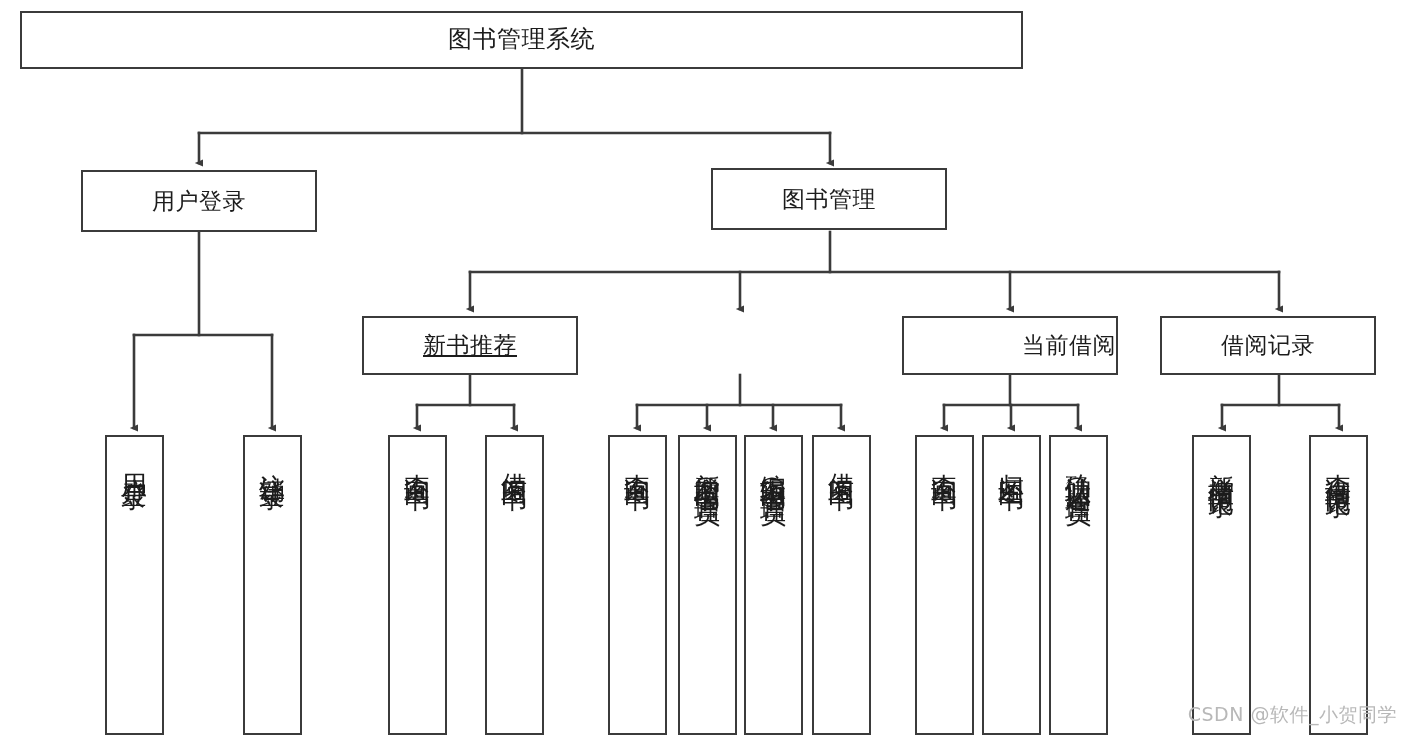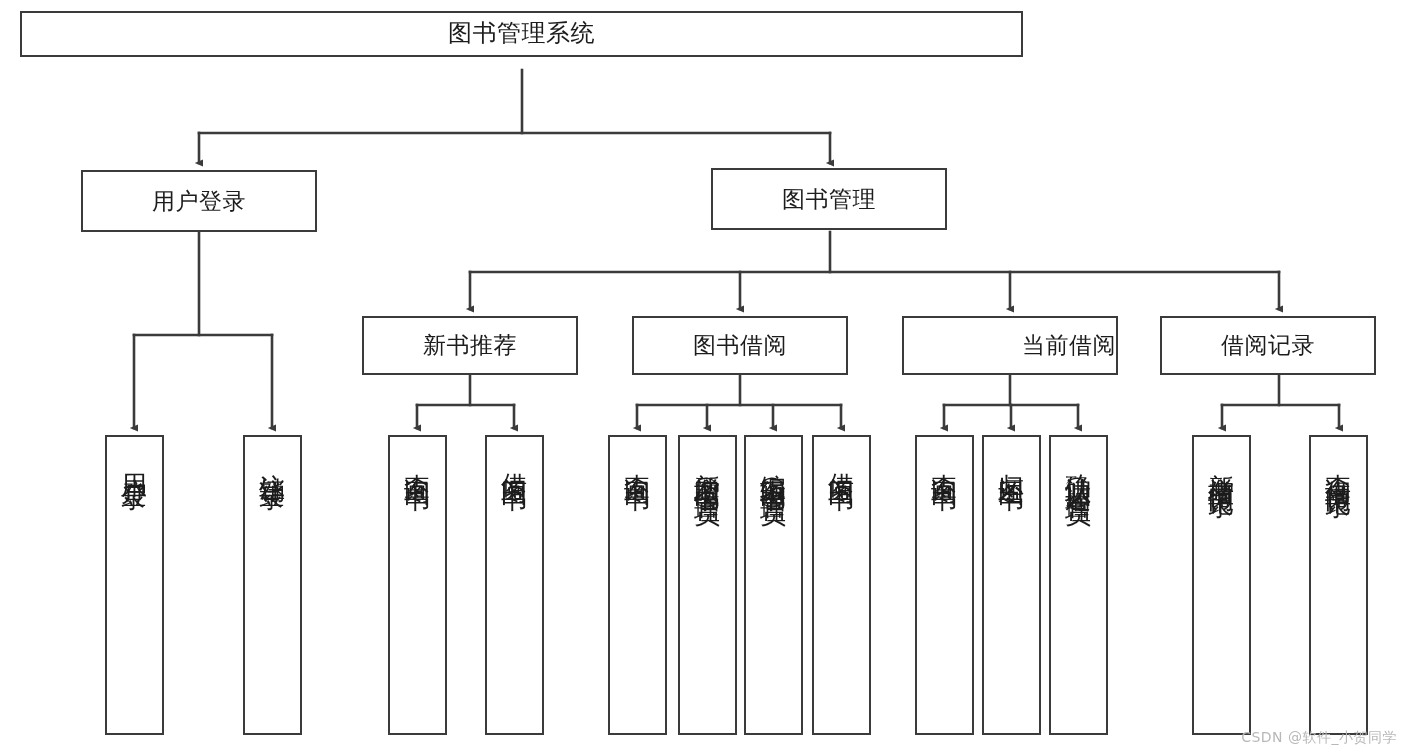--- a/index.html
+++ b/index.html
@@ -56,22 +56,22 @@
     writing-mode: vertical-rl;
     text-orientation: upright;
     font-size: 26px;
     letter-spacing: 4px;
     line-height: 1;
     white-space: nowrap;
   }
   #watermark {
     position: absolute;
     right: 8px;
-    bottom: 0;
-    font-size: 14px;
+    bottom: 19px;
+    font-size: 19px;
     color: #b8b8b8;
     letter-spacing: 0.5px;
     white-space: nowrap;
     font-family: "DejaVu Sans", "Liberation Sans", sans-serif;
   }
 </style>
 </head>
 <body>
 
 <div id="diagram-root">
@@ -119,36 +119,33 @@
       <path d="M1011,405 L1011,428" marker-end="url(#arrowhead)"></path>
       <path d="M1078,405 L1078,428" marker-end="url(#arrowhead)"></path>
 
       <path d="M1279,375 L1279,405"></path>
       <path d="M1222,405 L1339,405"></path>
       <path d="M1222,405 L1222,428" marker-end="url(#arrowhead)"></path>
       <path d="M1339,405 L1339,428" marker-end="url(#arrowhead)"></path>
     </g>
   </svg>
 
-  <div class="node horizontal root" style="left:20px; top:11px; width:1003px; height:46px;align-items:center;">
+  <div class="node horizontal root" style="left:20px; top:11px; width:1003px; height:58px;align-items:center;">
     <span class="label">图书管理系统</span>
   </div>
 
   <div class="node horizontal" style="left:81px; top:170px; width:236px; height:62px;">
     <span class="label">用户登录</span>
   </div>
   <div class="node horizontal" style="left:711px; top:168px; width:236px; height:62px;">
     <span class="label">图书管理</span>
   </div>
 
-  <div class="node horizontal" style="left:362px; top:316px; width:216px; height:59px;">
+  <div class="node horizontal" style="left:362px; top:316px; width:216px; height:59px;text-decoration:underline;">
     <span class="label">新书推荐</span>
-  </div>
-  <div class="node horizontal" style="left:632px; top:316px; width:216px; height:59px;">
-    <span class="label">图书借阅</span>
   </div>
   <div class="node horizontal" style="left:902px; top:316px; width:216px; height:59px;justify-content:flex-end;">
     <span class="label">当前借阅</span>
   </div>
   <div class="node horizontal" style="left:1160px; top:316px; width:216px; height:59px;">
     <span class="label">借阅记录</span>
   </div>
 
   <div class="node vertical" style="left:105px; top:435px; width:59px; height:300px;">
     <span class="label">用户登录</span>

